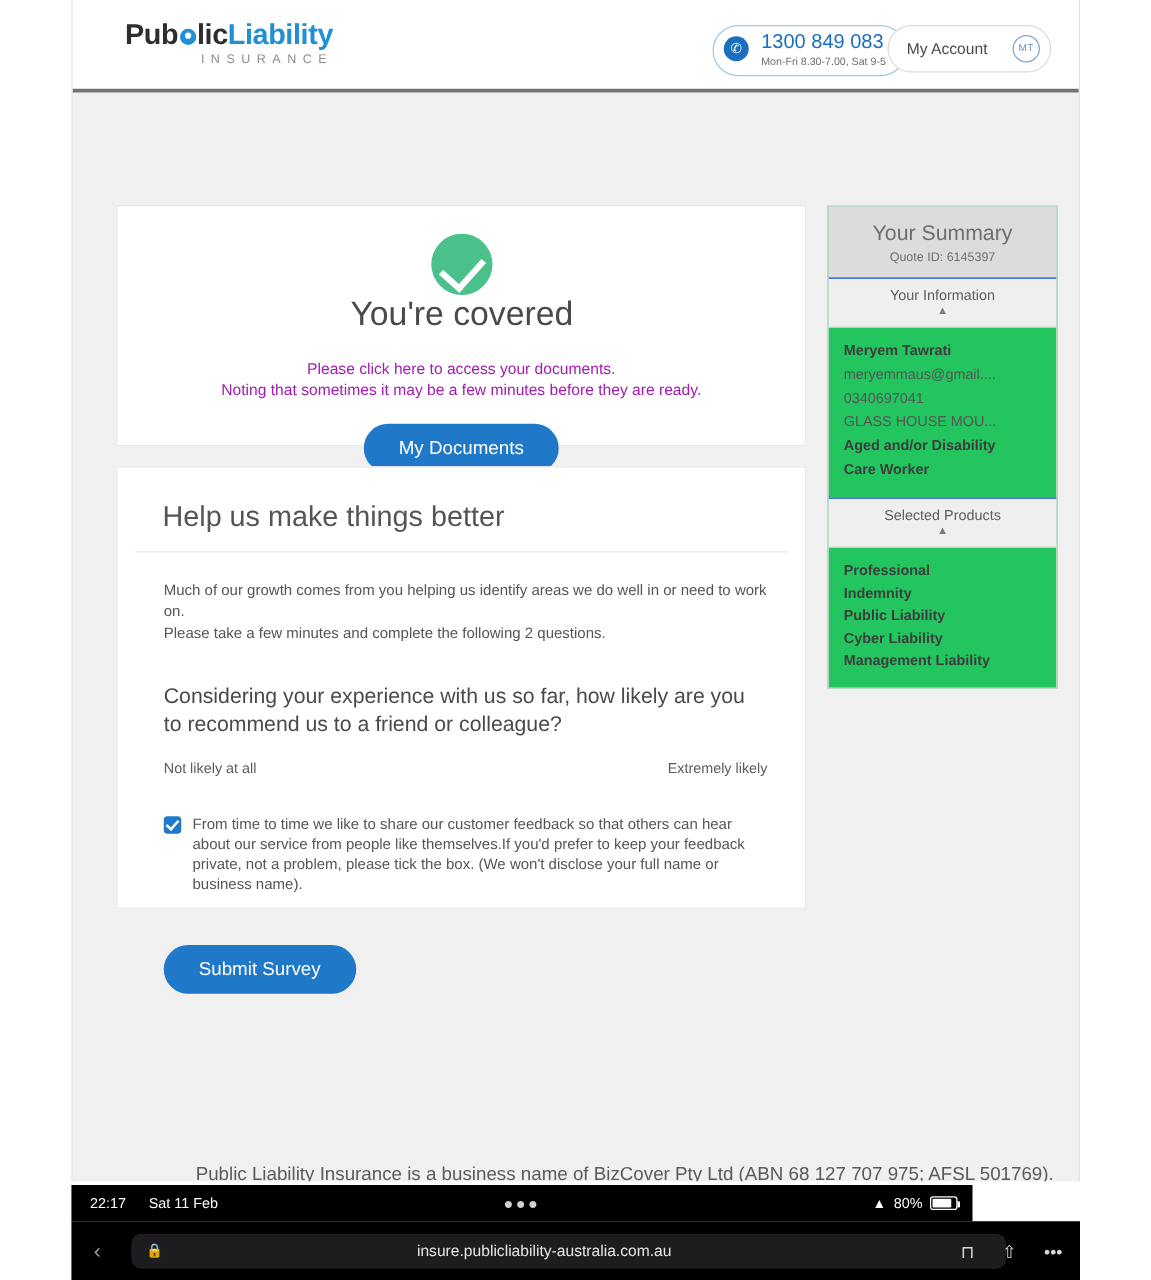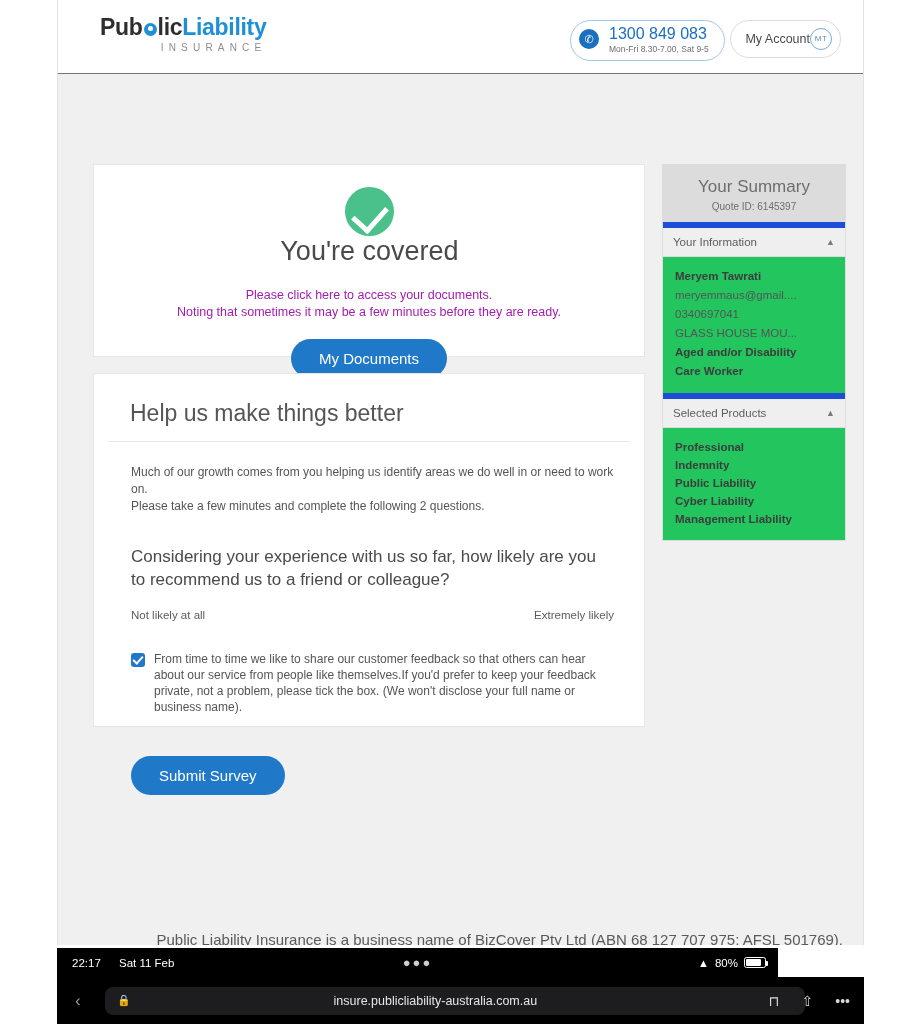--- a/index.html
+++ b/index.html
@@ -24,21 +24,21 @@
     border-left: 1px solid #e2e2e2;
     border-right: 1px solid #e2e2e2;
     overflow: hidden;
   }
 
   
   .site-header {
     position: relative;
     height: 74px;
     background: #ffffff;
-    border-bottom: 1px solid #737373;
+    border-bottom: 3px solid #737373;
   }
   .logo {
     position: absolute; left: 42px; top: 16px;
     user-select: none;
   }
   .logo-row1 {
     font-size: 23px; font-weight: bold; letter-spacing: -0.3px;
     color: #2e2e2e; line-height: 1;
   }
   .logo-row1 .lia { color: #1f8fd6; font-weight: bold; }
@@ -68,21 +68,21 @@
     background: #1b6fc1; color: #fff;
     font-size: 11px; line-height: 20px; text-align: center;
   }
   .phone-number { font-size: 16px; color: #1b6fc1; line-height: 18px; }
   .phone-hours { font-size: 8.5px; color: #6f6f6f; line-height: 12px; }
 
   .account-pill {
     position: absolute; right: 22px; top: 20px;
     border: 1px solid #dcdcdc; border-radius: 22px;
     background: #fff; padding: 7px 8px 7px 14px;
-    display: flex; align-items: center; gap: 0;
+    display: flex; align-items: center; gap: 20px;
   }
   .account-label { font-size: 12.5px; color: #4a4a4a; }
   .avatar {
     width: 22px; height: 22px; border-radius: 50%;
     border: 1px solid #7aa9d8; color: #5b8fc4;
     font-size: 8px; line-height: 20px; text-align: center;
     letter-spacing: 0.5px;
   }
 
   
@@ -179,24 +179,25 @@
   .summary {
     position: absolute; left: 604px; top: 90px; width: 184px;
     border: 1px solid #dddddd; background: #22c55e;
   }
   .summary-head {
     background: #dcdcdc; text-align: center; padding: 12px 0 10px;
   }
   .summary-title { font-size: 17px; color: #6e6e6e; }
   .summary-quote { font-size: 10px; color: #6e6e6e; margin-top: 4px; }
   .section-head {
-    background: #efefef; border-top: 6px solid #1d4ed8; border-bottom: 1px solid #dddddd;
+    background: #efefef; border-top: 1px solid #1d4ed8; border-bottom: 1px solid #dddddd;
     padding: 8px 10px; font-size: 11.5px; color: #5e5e5e;
     display: flex; justify-content: space-between; align-items: center;
     cursor: pointer;
+    flex-direction: column;
   }
   .caret { font-size: 9px; color: #7a7a7a; }
   .section-body { padding: 10px 12px 12px 12px; }
   .info-line { font-size: 11.5px; color: #555555; line-height: 19px; white-space: nowrap; overflow: hidden; }
   .info-line.bold { font-weight: bold; color: #3d3d3d; }
   .prod-line { font-size: 11.5px; color: #3d3d3d; font-weight: bold; line-height: 18px; }
 
   
   .legal {
     position: absolute; left: 35px; top: 860px; width: 750px;

